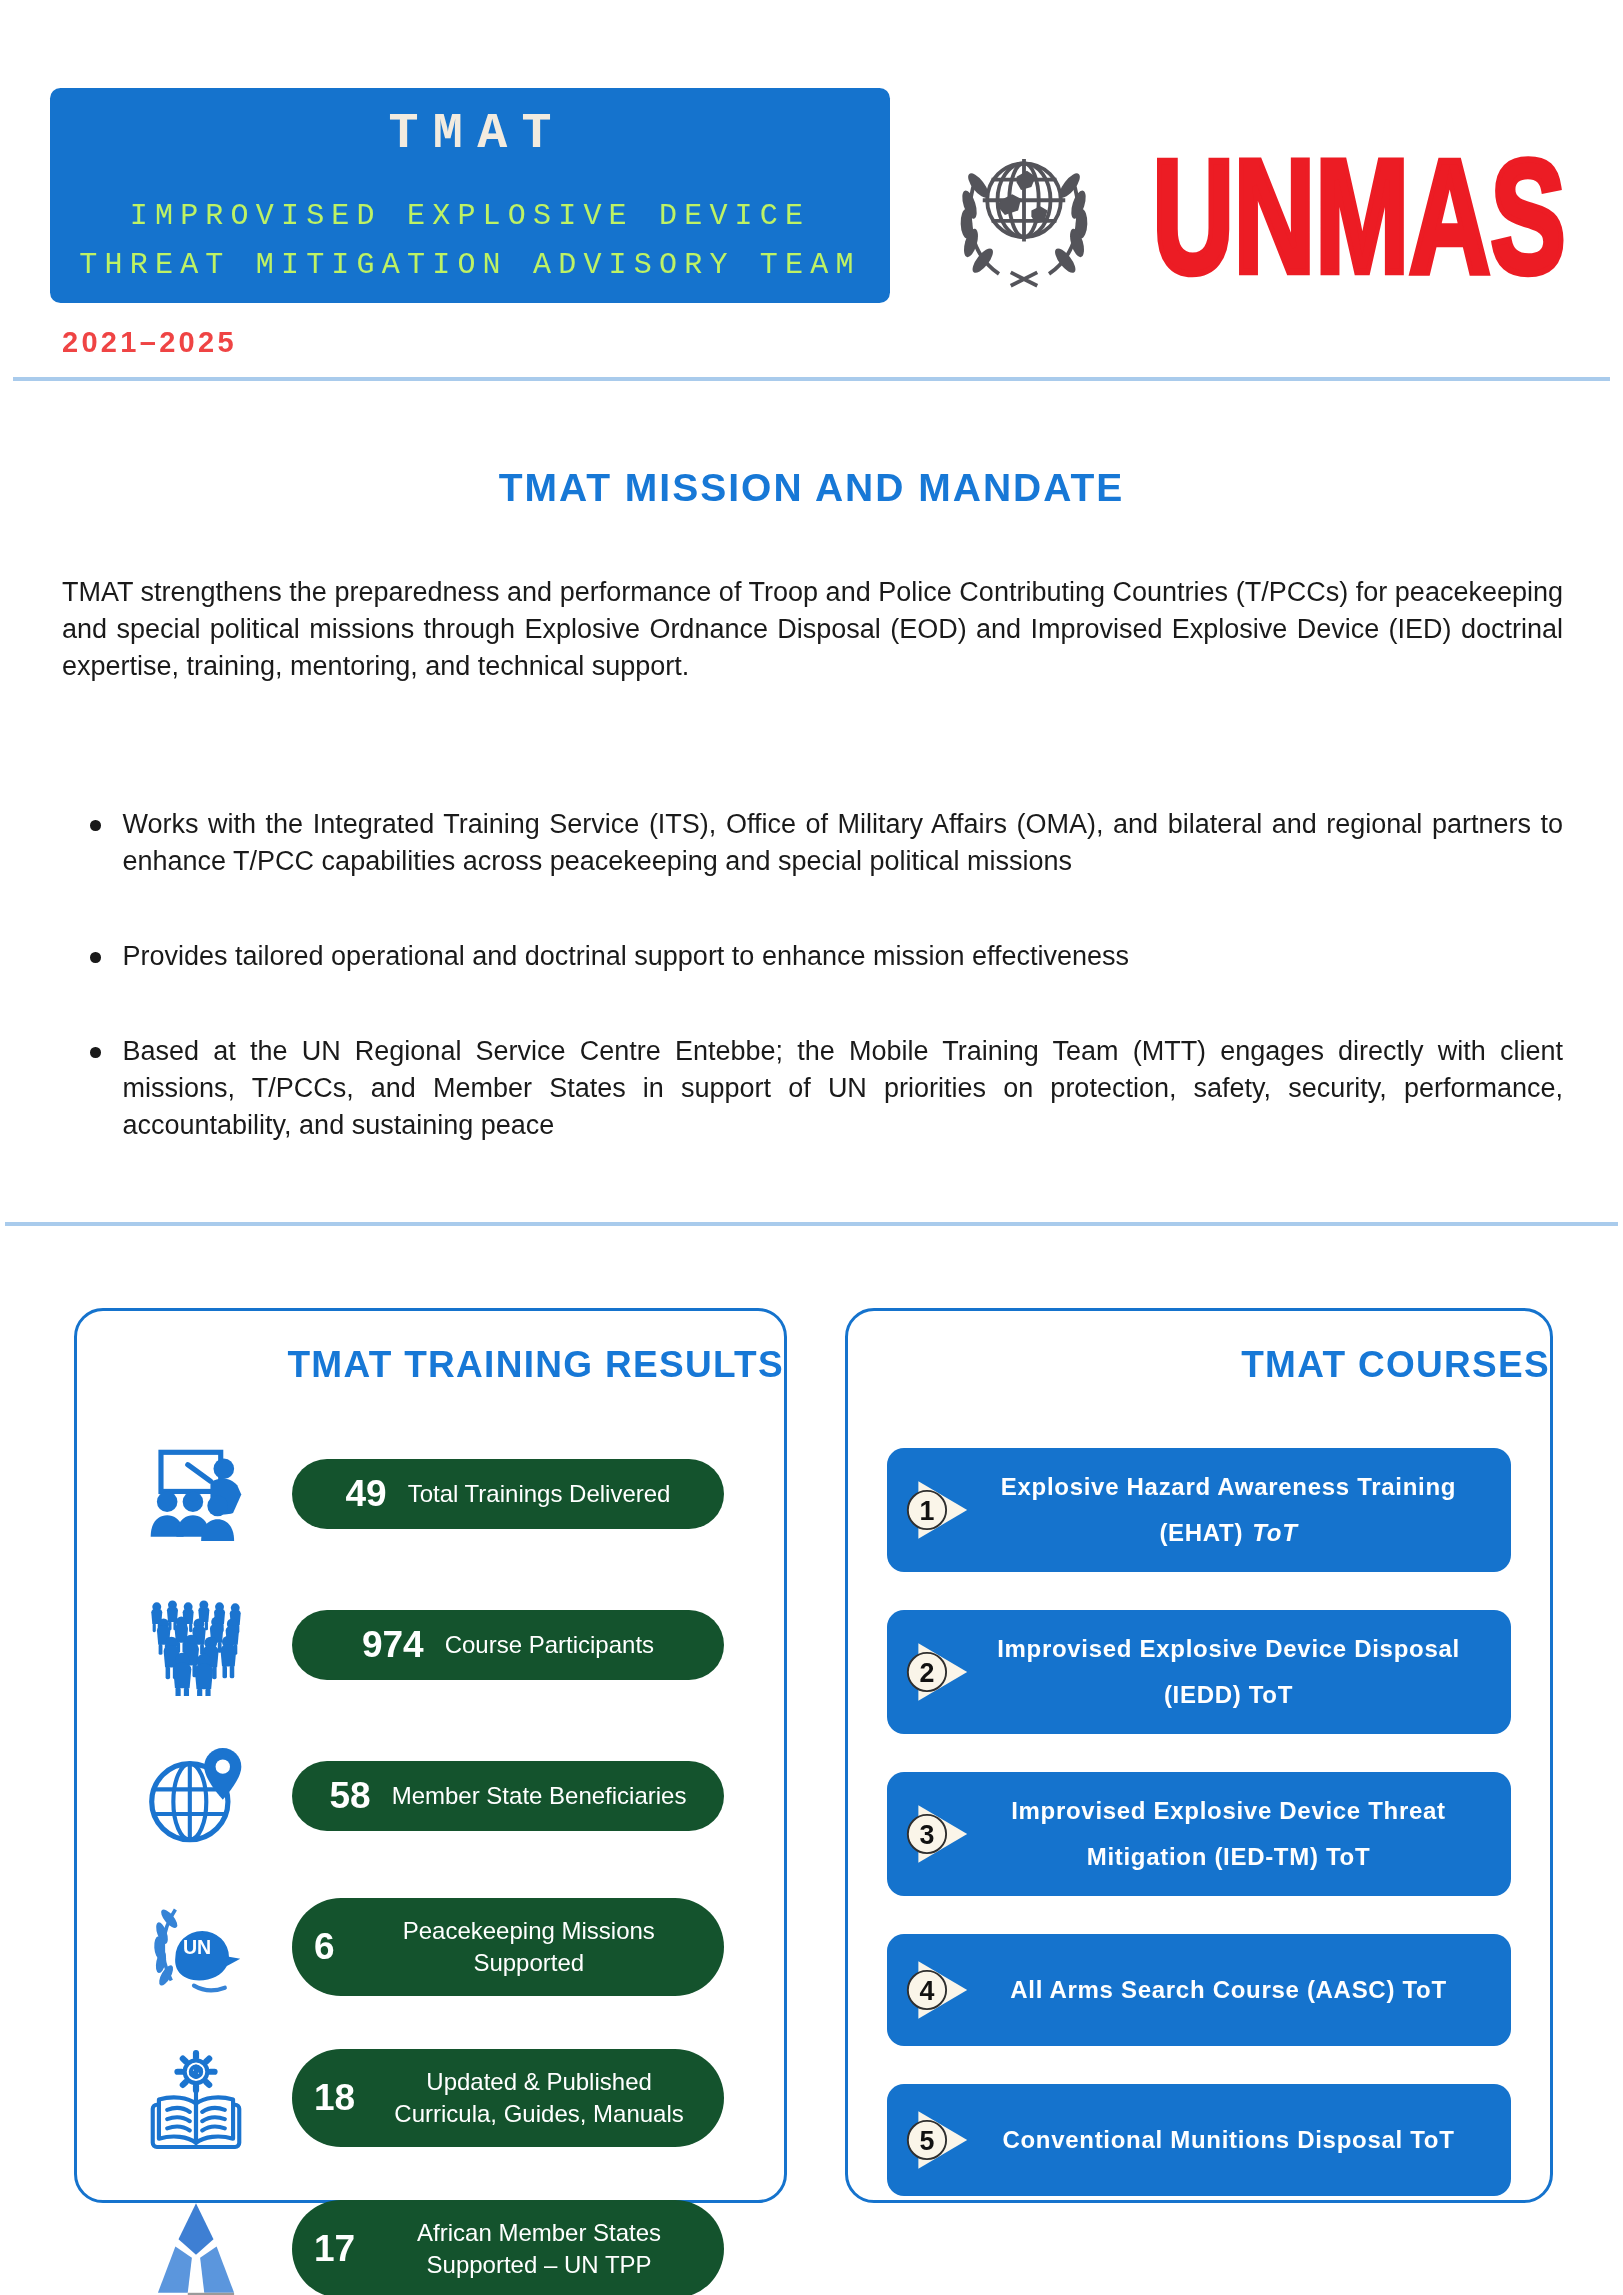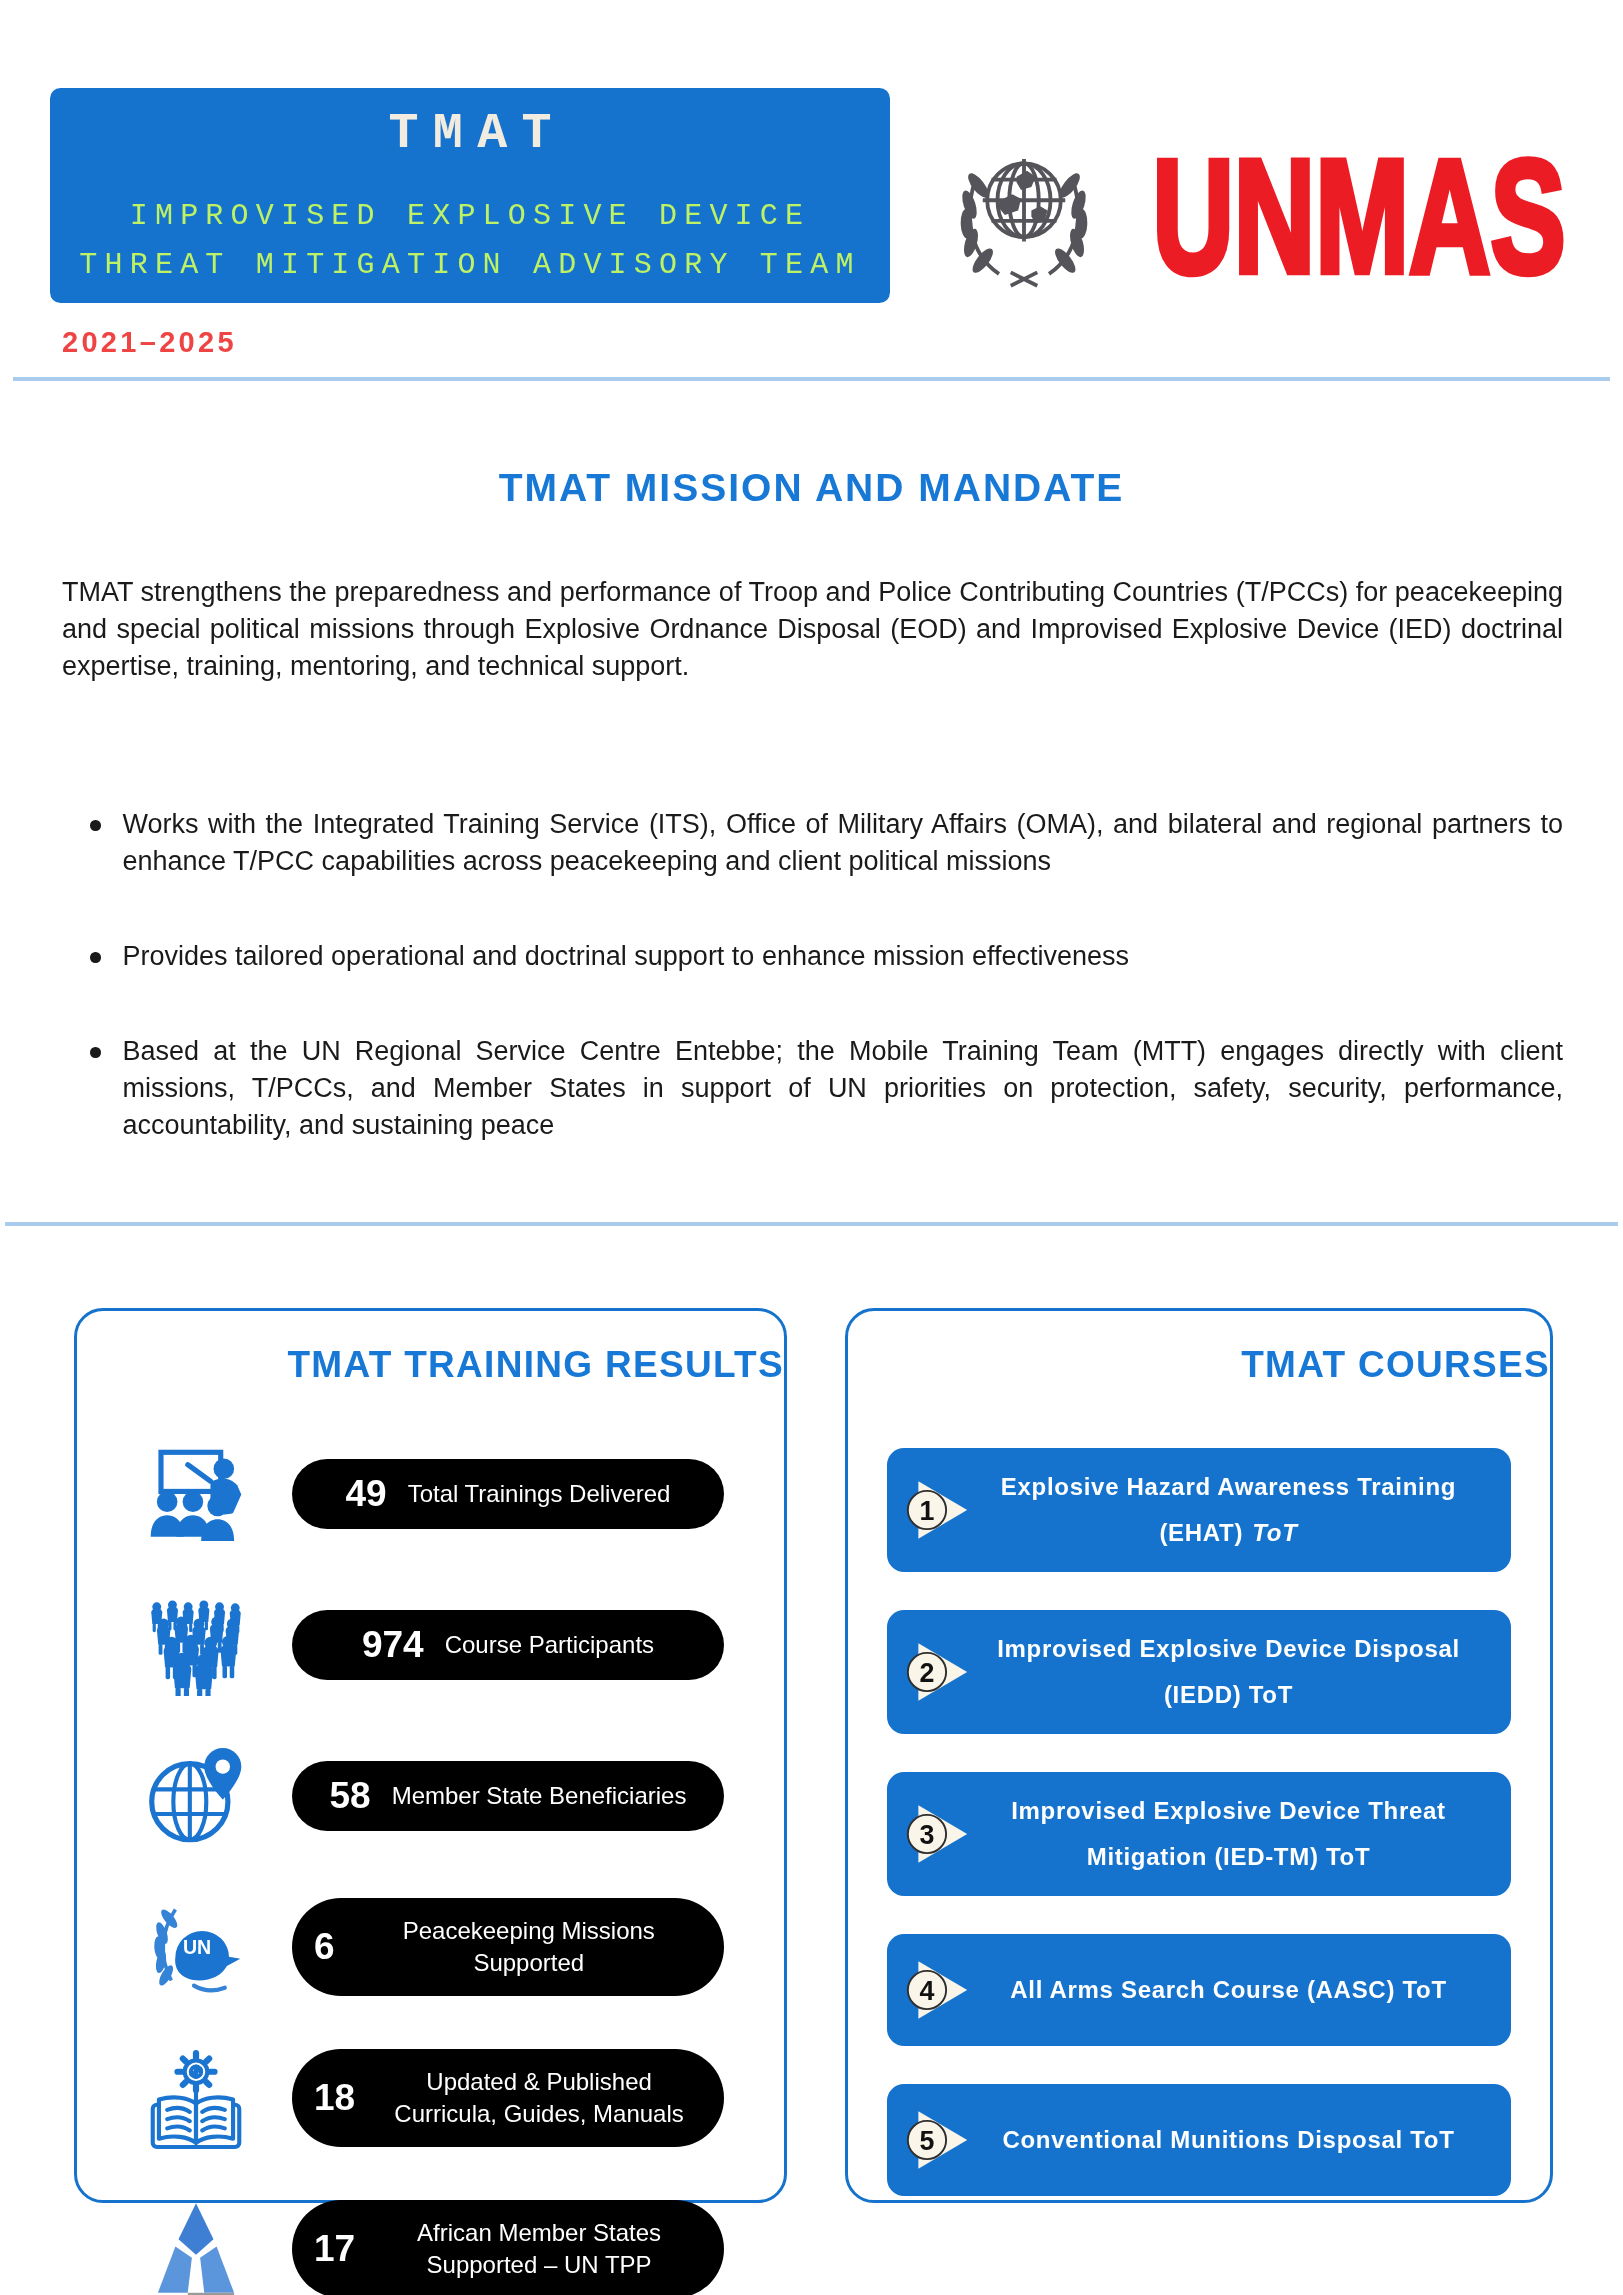--- a/index.html
+++ b/index.html
@@ -62,21 +62,21 @@
     margin:33px 0 0 0;text-align:right;font-size:37px;font-weight:bold;
     color:#1778D6;letter-spacing:1.3px;
   }
 
   
   .stats{display:flex;flex-direction:column;gap:48px;margin-top:56px;padding:0 60px 0 56px;}
   .stat-row{display:flex;align-items:center;gap:33px;}
   .stat-icon{flex:none;width:126px;height:103px;display:flex;align-items:center;justify-content:flex-end;}
   .stat-icon svg{width:100%;height:100%;}
   .stat-pill{
-    flex:1;background:#000000;border-radius:62px;color:#ffffff;
+    flex:1;background:#14532d;border-radius:62px;color:#ffffff;
     display:flex;align-items:center;justify-content:center;gap:21px;
     min-height:68px;padding:14px 22px;box-sizing:border-box;
   }
   .stat-pill.tall{min-height:98px;}
   .stat-value{font-size:37px;font-weight:bold;white-space:nowrap;}
   .stat-label{font-size:24px;line-height:1.32;text-align:center;}
 
   
   .courses{display:flex;flex-direction:column;gap:38px;margin-top:62px;padding:0 39px;}
   .course-pill{
@@ -140,21 +140,21 @@
   <div class="years">2021–2025</div>
 
   <div class="divider divider-1"></div>
 
   <h1 class="mission-heading">TMAT MISSION AND MANDATE</h1>
   <p class="mission-intro">TMAT strengthens the preparedness and performance of Troop and Police Contributing Countries (T/PCCs) for peacekeeping and special political missions through Explosive Ordnance Disposal (EOD) and Improvised Explosive Device (IED) doctrinal expertise, training, mentoring, and technical support.</p>
 
   <div class="bullets">
     <div class="bullet-row">
       <span class="bullet-dot"></span>
-      <span class="bullet-text">Works with the Integrated Training Service (ITS), Office of Military Affairs (OMA), and bilateral and regional partners to enhance T/PCC capabilities across peacekeeping and client political missions</span>
+      <span class="bullet-text">Works with the Integrated Training Service (ITS), Office of Military Affairs (OMA), and bilateral and regional partners to enhance T/PCC capabilities across peacekeeping and special political missions</span>
     </div>
     <div class="bullet-row">
       <span class="bullet-dot"></span>
       <span class="bullet-text">Provides tailored operational and doctrinal support to enhance mission effectiveness</span>
     </div>
     <div class="bullet-row">
       <span class="bullet-dot"></span>
       <span class="bullet-text">Based at the UN Regional Service Centre Entebbe; the Mobile Training Team (MTT) engages directly with client missions, T/PCCs, and Member States in support of UN priorities on protection, safety, security, performance, accountability, and sustaining peace</span>
     </div>
   </div>

